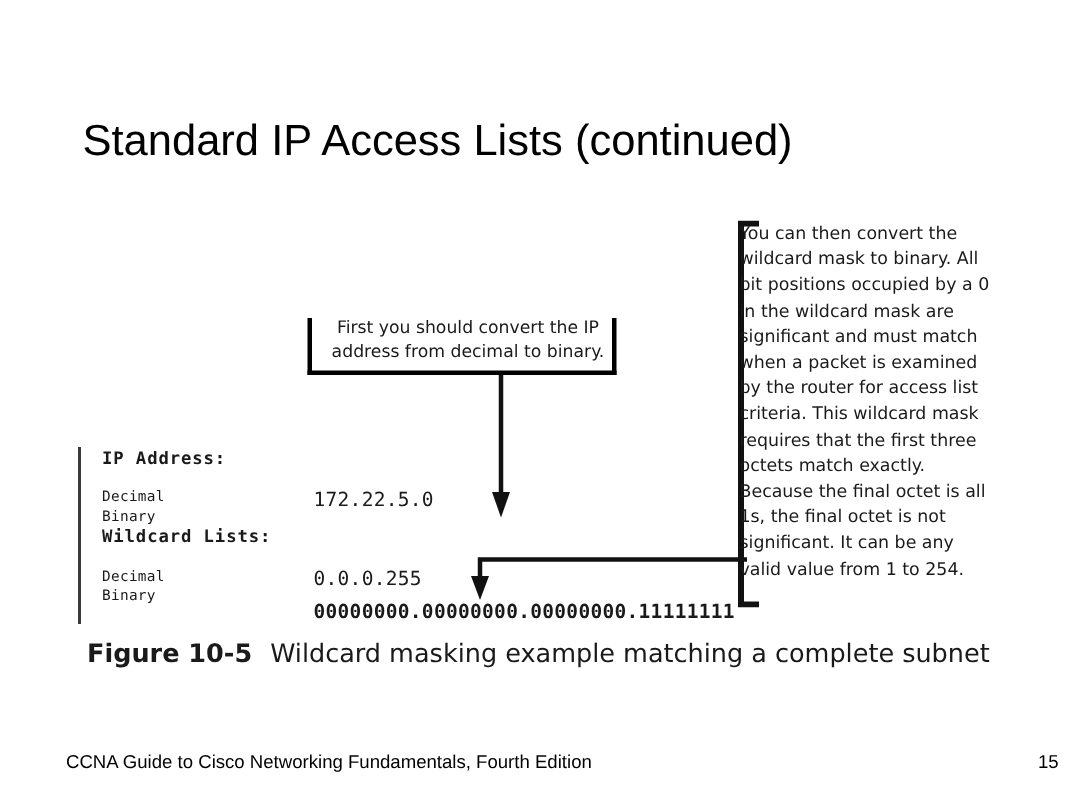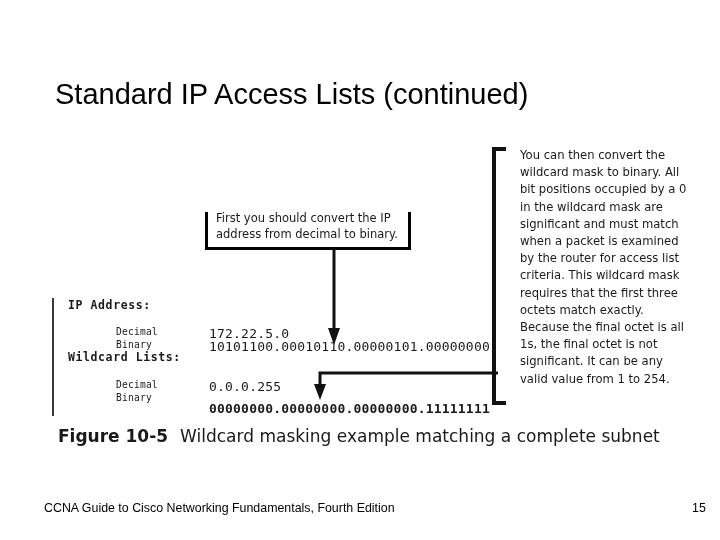--- a/index.html
+++ b/index.html
@@ -63,21 +63,21 @@
   }
   #callout-convert-ip .callout-text {
     position: absolute;
     left: 8px;
     top: -1px;
     width: 192px;
     font-family: "DejaVu Sans", sans-serif;
     font-size: 11.5px;
     line-height: 15.5px;
     color: #1a1a1a;
-    text-align: left;
+    text-align: center;
   }
 
   
   #arrow-ip-binary {
     position: absolute;
     left: 327px;
     top: 120px;
     width: 14px;
     height: 96px;
   }
@@ -93,21 +93,21 @@
   }
   #callout-wildcard-explain .bracket {
     position: absolute;
     left: 0;
     top: 0;
     width: 16px;
     height: 258px;
   }
   #callout-wildcard-explain .explain-text {
     position: absolute;
-    left: 28px;
+    left: 1px;
     top: 0px;
     width: 168px;
     font-family: "DejaVu Sans", sans-serif;
     font-size: 11.6px;
     line-height: 17.2px;
     color: #1a1a1a;
     text-align: left;
   }
 
   
@@ -138,21 +138,20 @@
     color: #1a1a1a;
   }
   .data-head {
     font-size: 11.5px;
     font-weight: bold;
     letter-spacing: 0.6px;
   }
   .data-label {
     font-size: 9.6px;
     letter-spacing: 0.2px;
-    margin-left: 48px;
   }
   .data-val {
     position: absolute;
     left: 155px;
     white-space: nowrap;
     font-family: "DejaVu Sans Mono", monospace;
     font-size: 13px;
     letter-spacing: 0.2px;
     color: #1a1a1a;
   }
@@ -232,21 +231,20 @@
       <polygon points="20,32 14,16 26,16" fill="#111"></polygon>
     </svg>
 
     <div id="ip-data-block">
       <div id="row-ip-head" class="data-row data-head">IP Address:</div>
 
       <div id="row-ip-dec-l" class="data-row data-label">Decimal</div>
       <div id="val-ip-dec" class="data-val">172.22.5.0</div>
 
       <div id="row-ip-bin-l" class="data-row data-label">Binary</div>
-      <div id="val-ip-bin" class="data-val">10101100.00010110.00000101.00000000</div>
 
       <div id="row-wm-head" class="data-row data-head">Wildcard Lists:</div>
 
       <div id="row-wm-dec-l" class="data-row data-label">Decimal</div>
       <div id="val-wm-dec" class="data-val">0.0.0.255</div>
 
       <div id="row-wm-bin-l" class="data-row data-label">Binary</div>
       <div id="val-wm-bin" class="data-val">00000000.00000000.00000000.11111111</div>
     </div>
 

